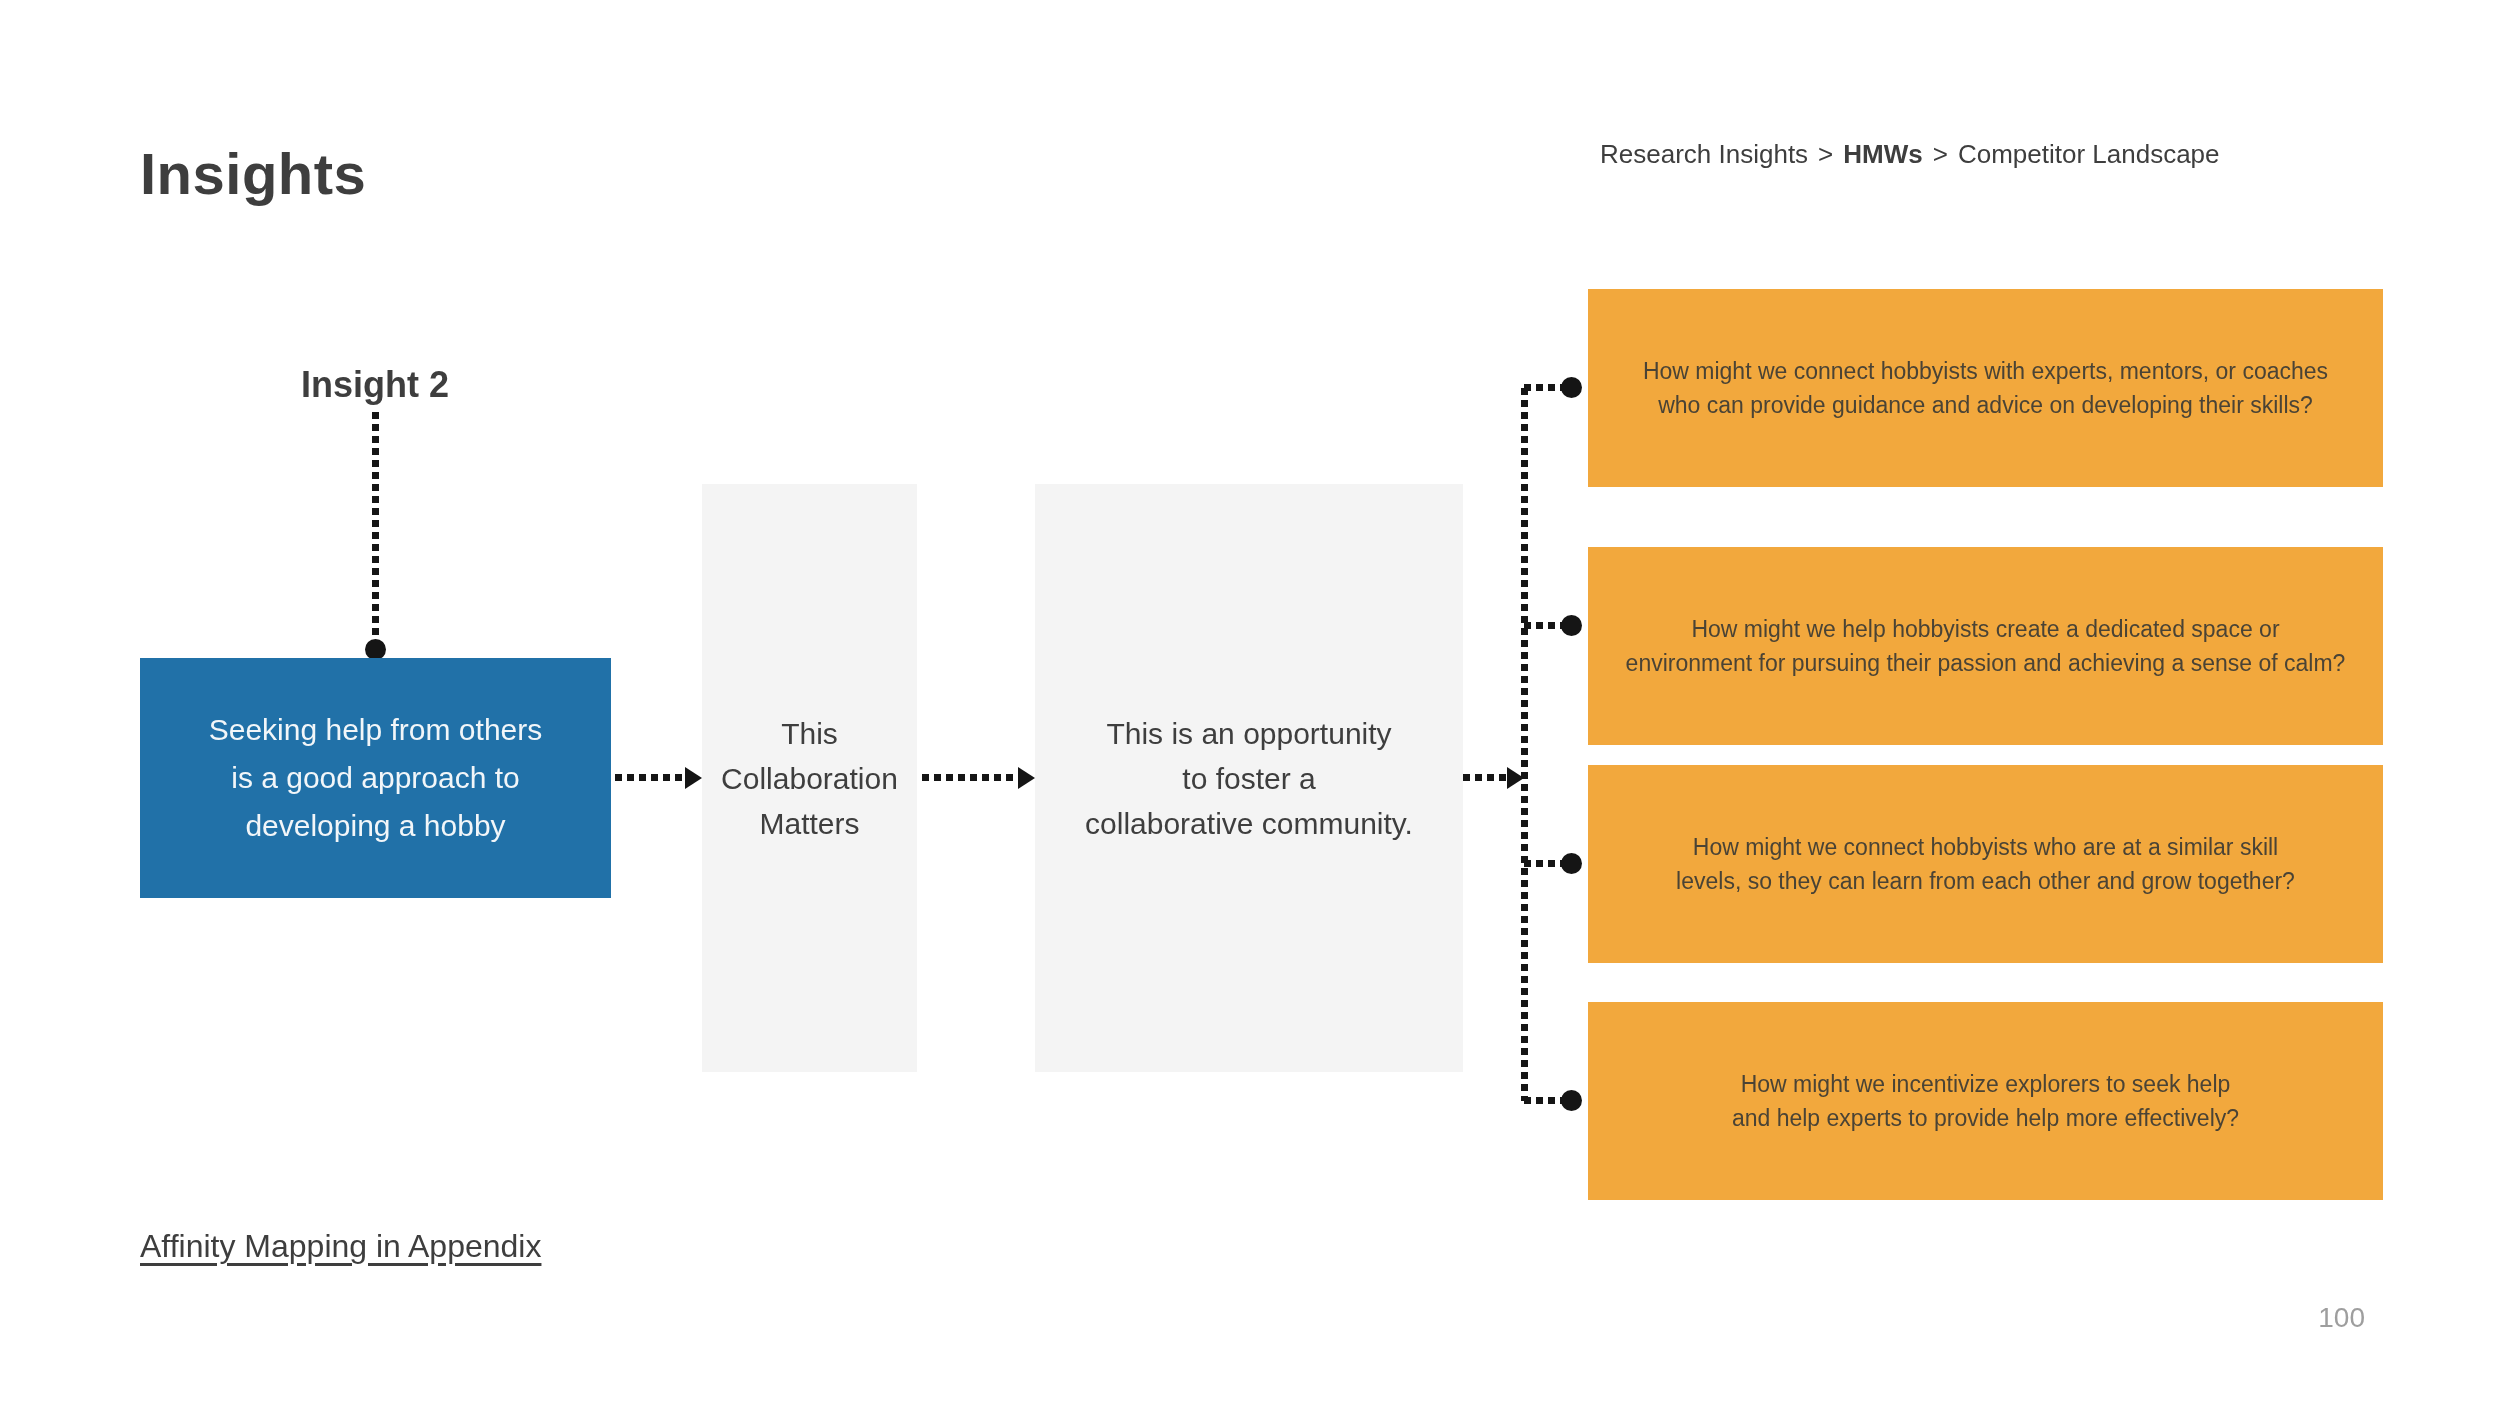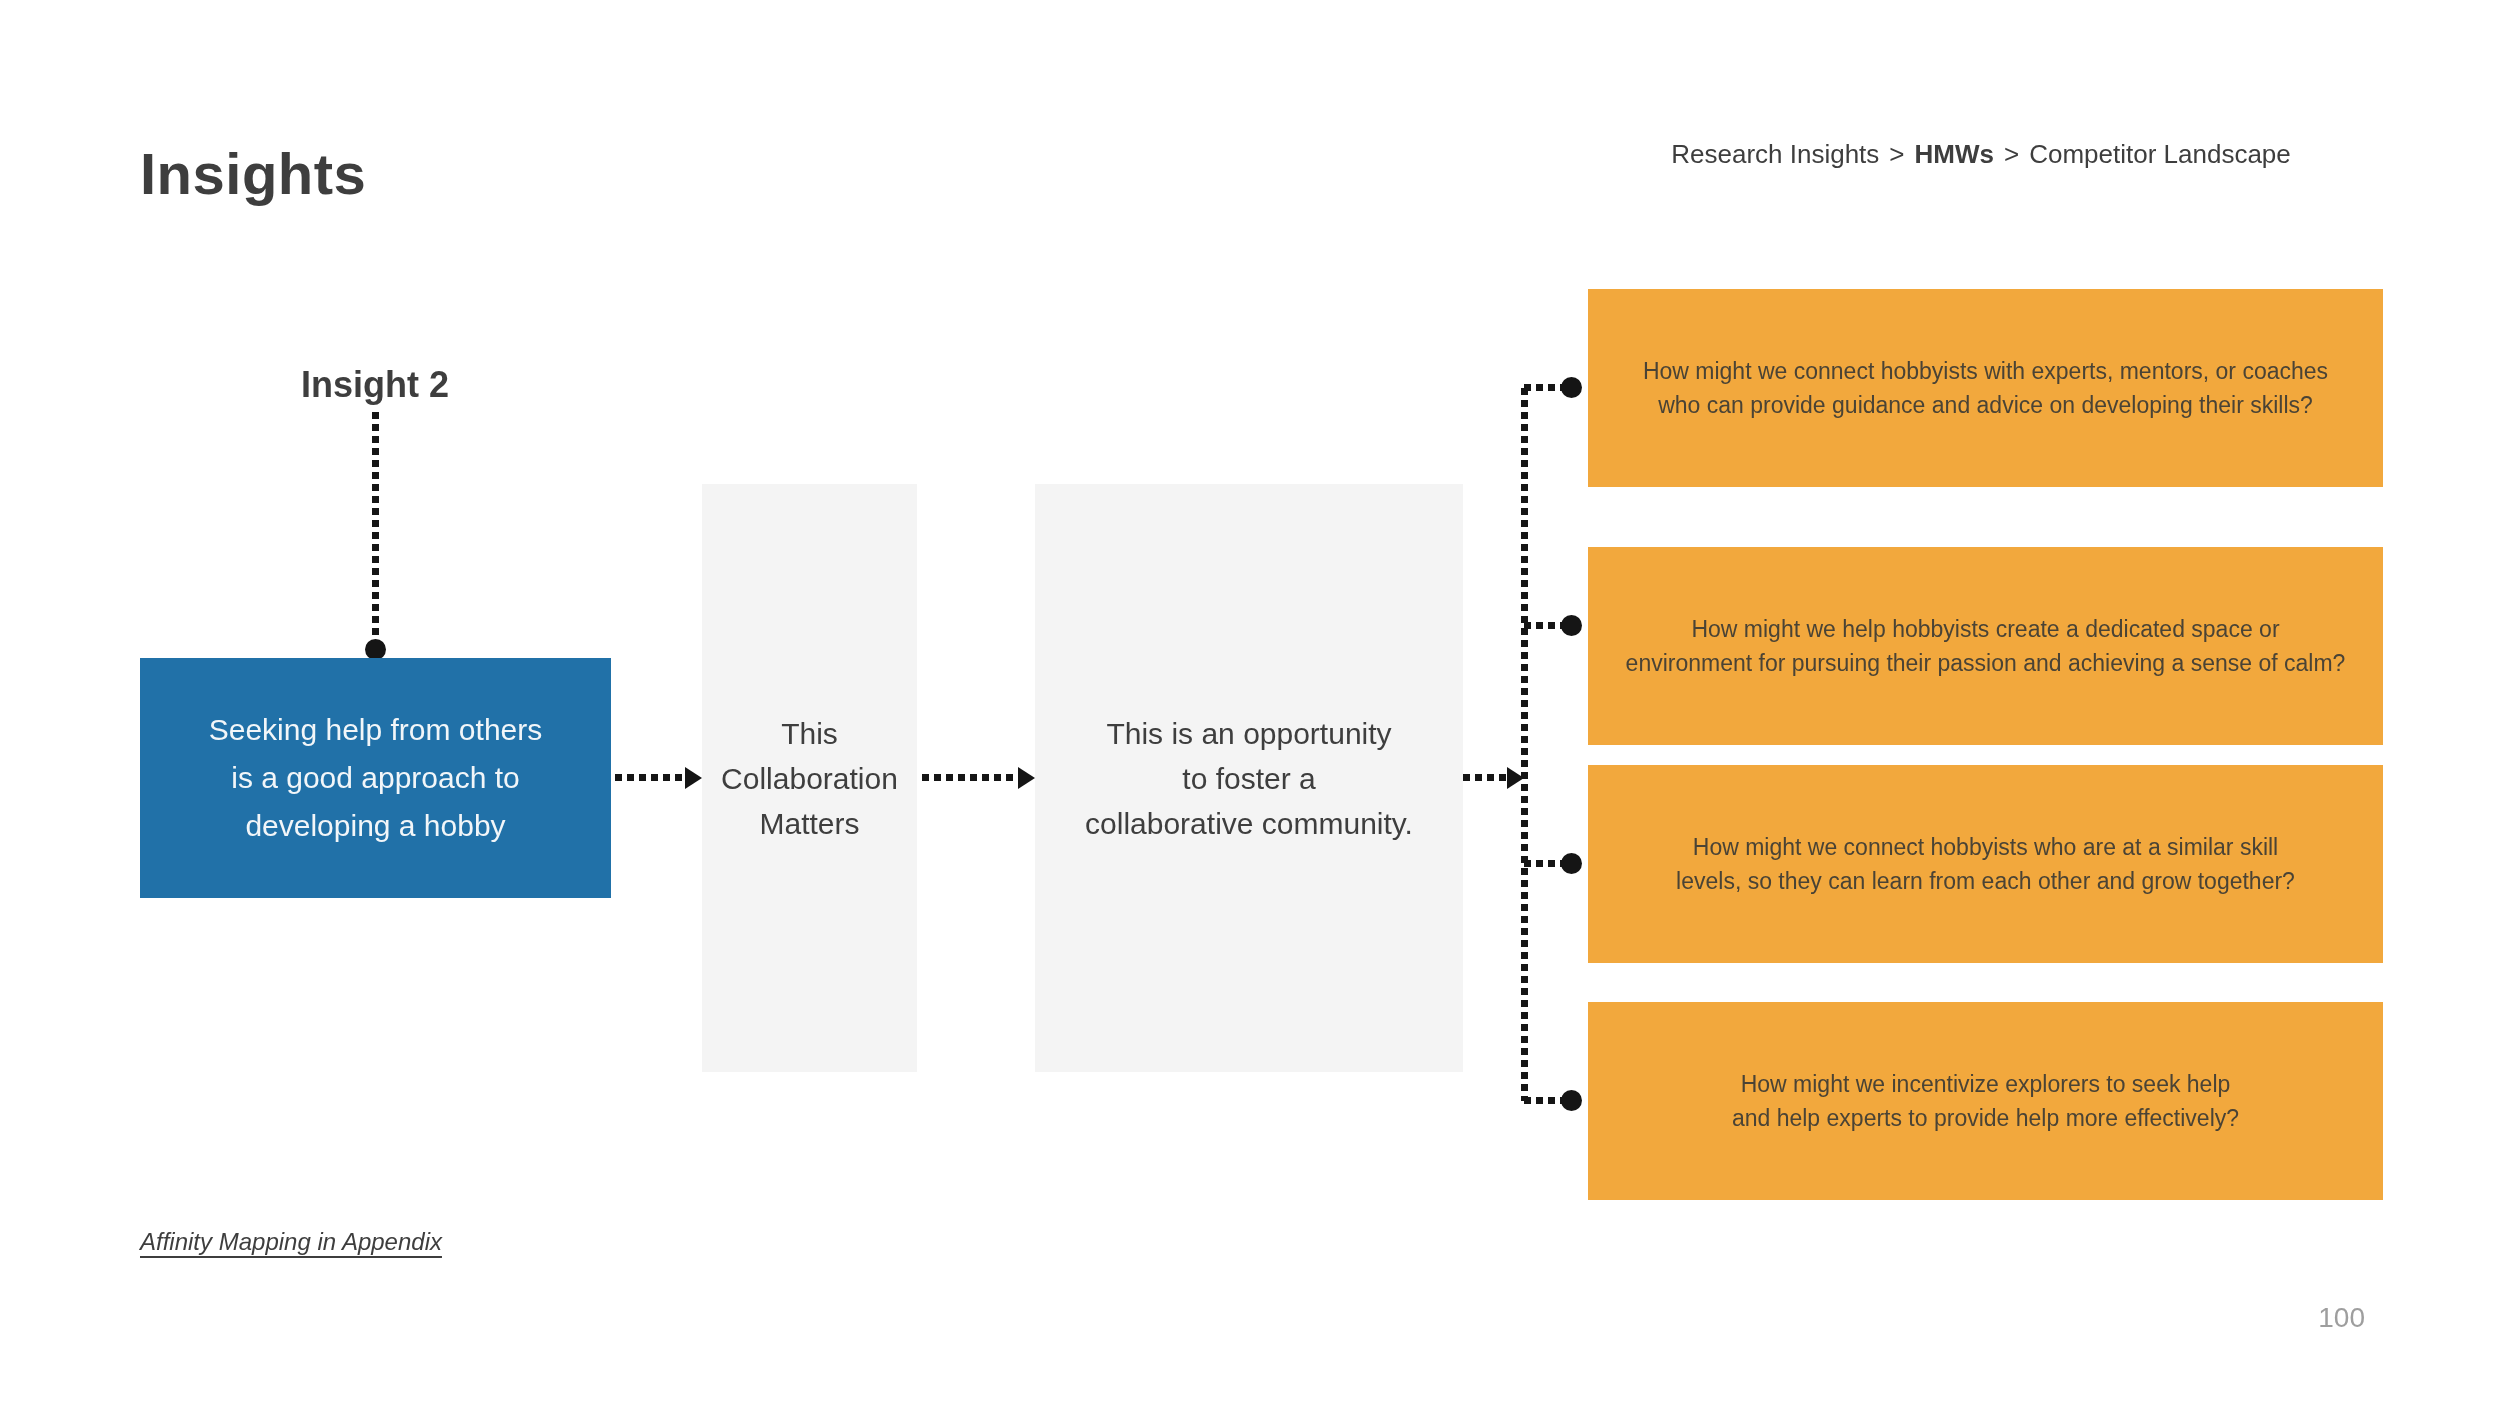--- a/index.html
+++ b/index.html
@@ -11,39 +11,39 @@
     --hmw-text:#4A4335;
     --page-gray:#9E9E9E;
     --insight-text:#F2F6F9;
   }
   *{margin:0;padding:0;box-sizing:border-box;}
   html,body{background:#fff;}
   body{font-family:"Liberation Sans","DejaVu Sans",sans-serif;color:var(--text-dark);}
   .slide{position:relative;width:2500px;height:1406px;background:#ffffff;overflow:hidden;}
 
   .title{position:absolute;left:140px;top:140px;font-size:58px;font-weight:700;letter-spacing:.5px;color:var(--text-dark);}
-  .breadcrumb{position:absolute;left:1600px;top:139px;width:762px;text-align:center;font-size:26px;color:var(--text-dark);white-space:nowrap;}
+  .breadcrumb{position:absolute;left:1600px;top:139px;width:762px;text-align:left;font-size:26px;color:var(--text-dark);white-space:nowrap;}
   .breadcrumb .sep{margin:0 10px;}
   .crumb-strong{font-weight:700;}
 
   .insight-label{position:absolute;left:225px;top:364px;width:300px;text-align:center;font-size:36px;font-weight:700;color:var(--text-dark);}
 
   .box{position:absolute;display:flex;align-items:center;justify-content:center;text-align:center;}
   .insight-box{left:140px;top:658px;width:471px;height:240px;background:var(--insight-blue);color:var(--insight-text);font-size:30px;line-height:1.6;padding:16px 10px;text-wrap:balance;}
   .gray-box{background:var(--neutral-gray);color:var(--text-dark);font-size:30px;line-height:1.5;text-wrap:balance;}
   .theme-box{left:702px;top:484px;width:215px;height:588px;padding:0 4px;}
   .opportunity-box{left:1035px;top:484px;width:428px;height:588px;padding:0 14px;}
   .hmw-box{left:1588px;width:795px;height:198px;background:var(--hmw-orange);color:var(--hmw-text);font-size:23px;line-height:1.5;padding:12px 16px;text-wrap:balance;}
 
   .dotted-h{position:absolute;height:7px;background:repeating-linear-gradient(90deg,var(--connector) 0 7px,transparent 7px 12px);}
   .dotted-v{position:absolute;width:7px;background:repeating-linear-gradient(180deg,var(--connector) 0 7px,transparent 7px 12px);}
   .arrow-right{position:absolute;width:0;height:0;border-top:11px solid transparent;border-bottom:11px solid transparent;border-left:17px solid var(--connector);}
   .node-dot{position:absolute;width:21px;height:21px;border-radius:50%;background:var(--connector);}
 
-  .appendix-link{position:absolute;left:140px;top:1228px;font-size:24px;font-style:italic;color:var(--text-dark);text-decoration:underline;text-underline-offset:6px;cursor:pointer;}
+  .appendix-link{position:absolute;left:140px;top:1228px;font-size:32px;color:var(--text-dark);text-decoration:underline;text-underline-offset:6px;cursor:pointer;}
   .page-number{position:absolute;left:2280px;top:1302px;width:85px;text-align:right;font-size:28px;color:var(--page-gray);}
 </style>
 </head>
 <body>
 
 <div class="slide">
 
   <div class="title">Insights</div>
 
   <div class="breadcrumb">

